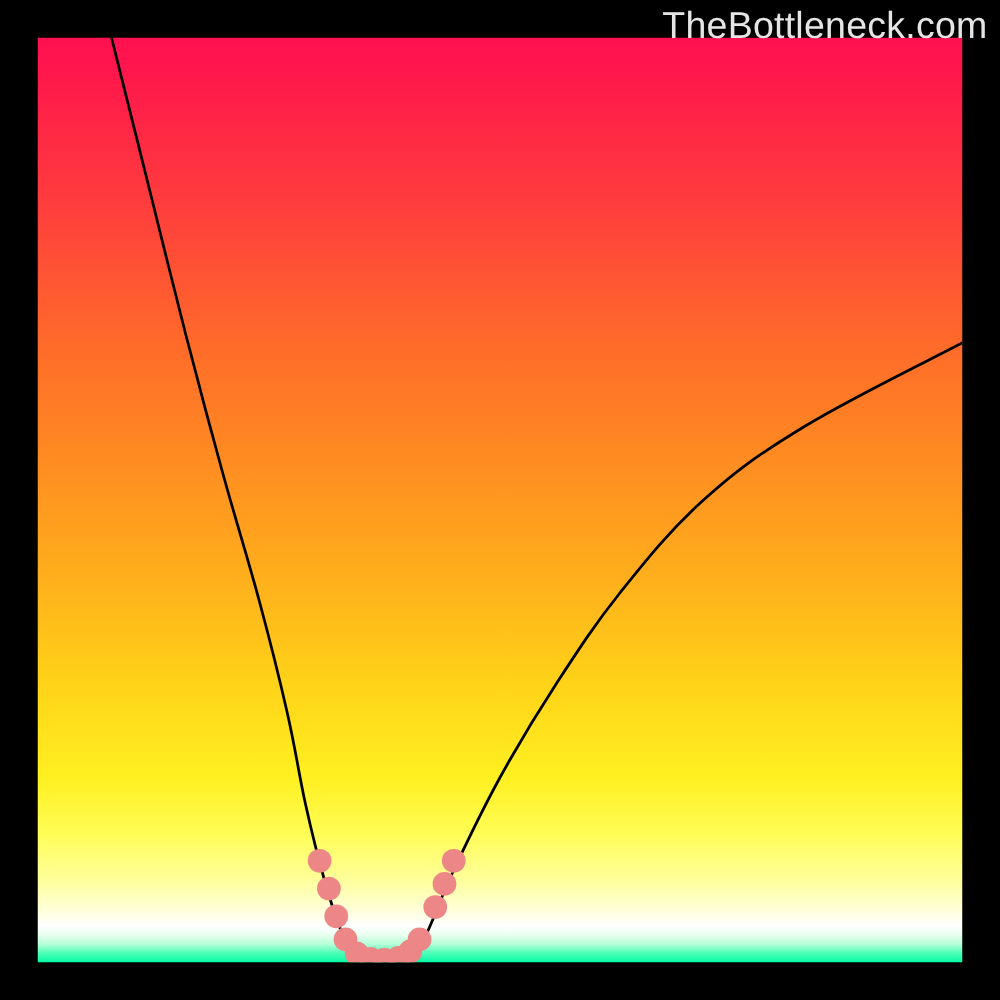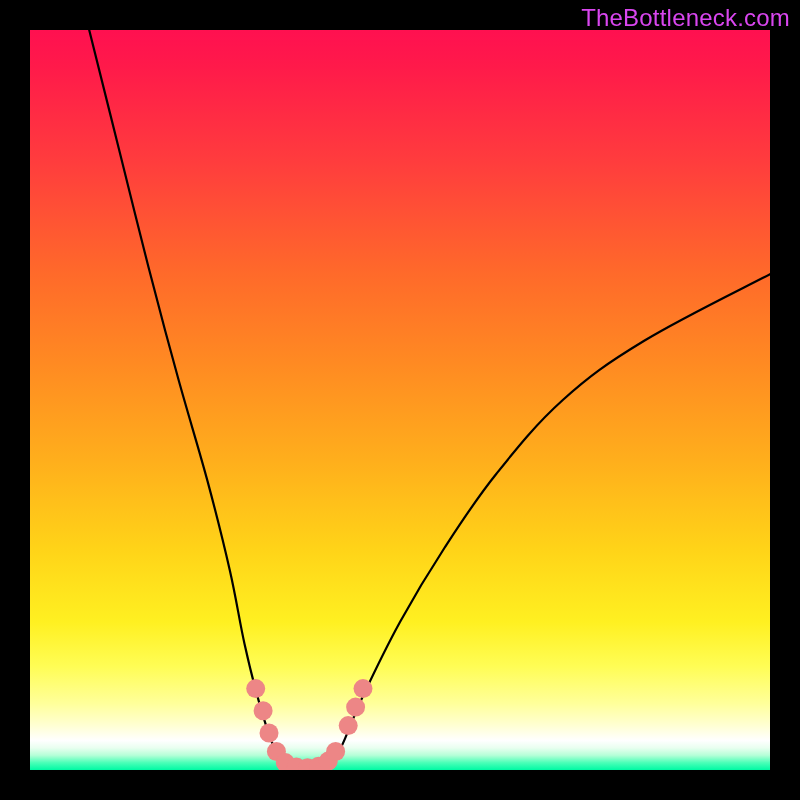--- a/index.html
+++ b/index.html
@@ -52,22 +52,22 @@
   svg.overlay {
     position: absolute;
     inset: 0;
     width: 740px;
     height: 740px;
   }
   .watermark {
     position: absolute;
     top: 4px;
     right: 10px;
-    color: #d946ef;
-    font-size: 24px;
+    color: #e5e5e5;
+    font-size: 30px;
     letter-spacing: 0.2px;
     font-weight: 500;
     user-select: none;
   }
 </style>
 </head>
 <body>
 
 <div class="frame">
   <div class="plot">

